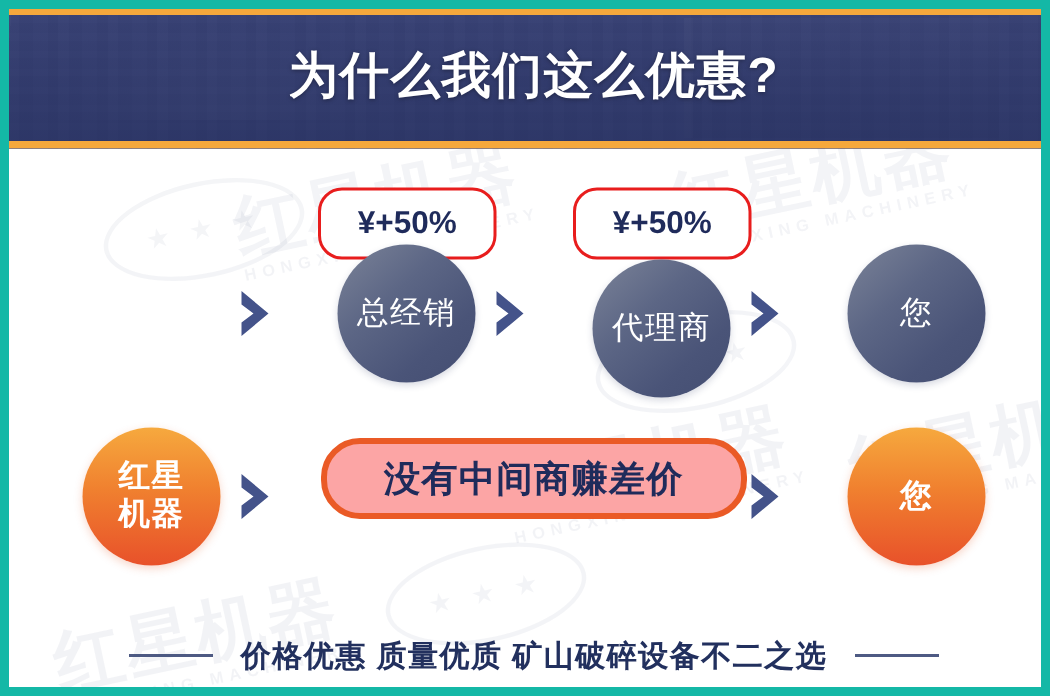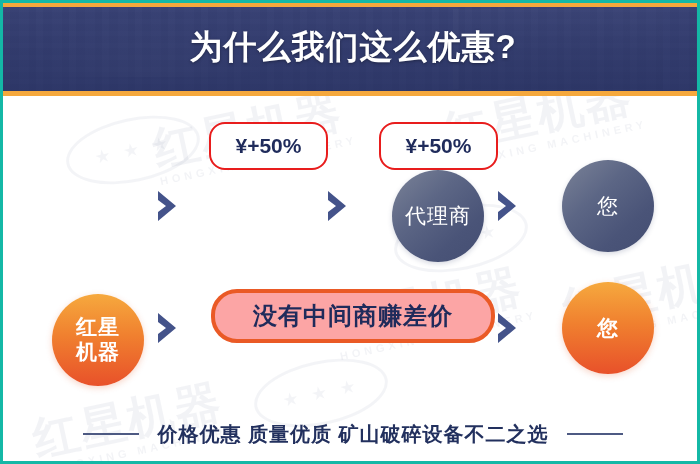--- a/index.html
+++ b/index.html
@@ -7,21 +7,21 @@
     width:700px;height:464px;
     font-family:"Liberation Sans","DejaVu Sans",sans-serif;
     background:#ffffff;
     overflow:hidden;
   }
   .poster{
     position:relative;
     width:700px;height:464px;
     background:#ffffff;
     box-sizing:border-box;
-    border:3px solid #14b8a6;
+    border:6px solid #14b8a6;
     overflow:hidden;
   }
 
   
   .header{
     position:absolute;left:0;top:0;width:700px;height:93px;
     overflow:hidden;
     background:#3a4676;
   }
   .header-photo{
@@ -129,21 +129,21 @@
     font-weight:bold;
     box-shadow:0 2px 6px rgba(226,90,40,.25);
   }
   .node .line2{display:block;}
 
   .n1{left:49px;top:42px;}
   .n2{left:219px;top:42px;}
   .n3{left:389px;top:52px;}
   .n4{left:559px;top:42px;}
 
-  .o1{left:49px;top:16px;}
+  .o1{left:49px;top:4px;}
   .o2{left:559px;top:4px;}
 
   .chev{
     position:absolute;width:30px;height:34px;
   }
   .chev svg{display:block;width:30px;height:34px;}
   .c1{left:151px;top:71px;}
   .c2{left:321px;top:71px;}
   .c3{left:491px;top:71px;}
   .c4{left:151px;top:33px;}
@@ -247,20 +247,24 @@
       <span>¥+50%</span>
     </div>
 
 
     <div class="chev c1">
       <svg viewBox="0 0 30 34" xmlns="http://www.w3.org/2000/svg">
         <path d="M4 2 L22 17 L4 32 L4 23 L12 17 L4 11 Z" fill="#44538a"></path>
       </svg>
     </div>
 
+    <div class="node node-blue n2">
+      <span>总经销</span>
+      <span class="line2"></span>
+    </div>
 
     <div class="chev c2">
       <svg viewBox="0 0 30 34" xmlns="http://www.w3.org/2000/svg">
         <path d="M4 2 L22 17 L4 32 L4 23 L12 17 L4 11 Z" fill="#44538a"></path>
       </svg>
     </div>
 
     <div class="node node-blue n3">
       <span>代理商</span>
       <span class="line2"></span>

